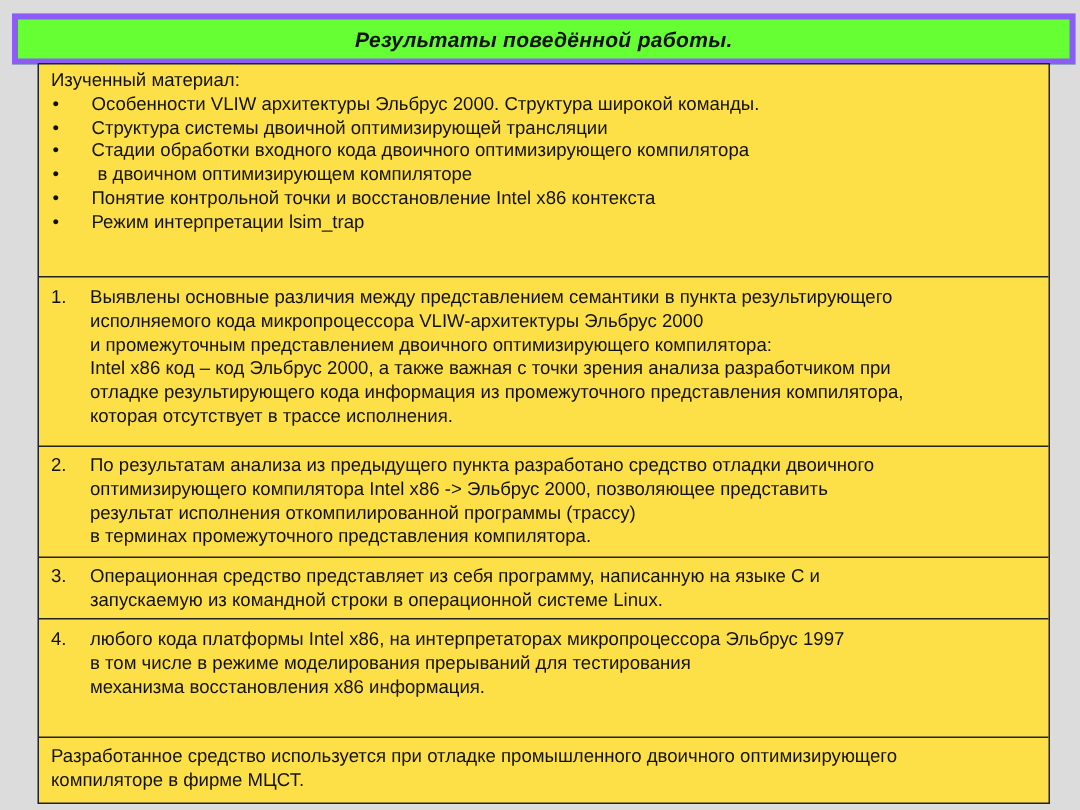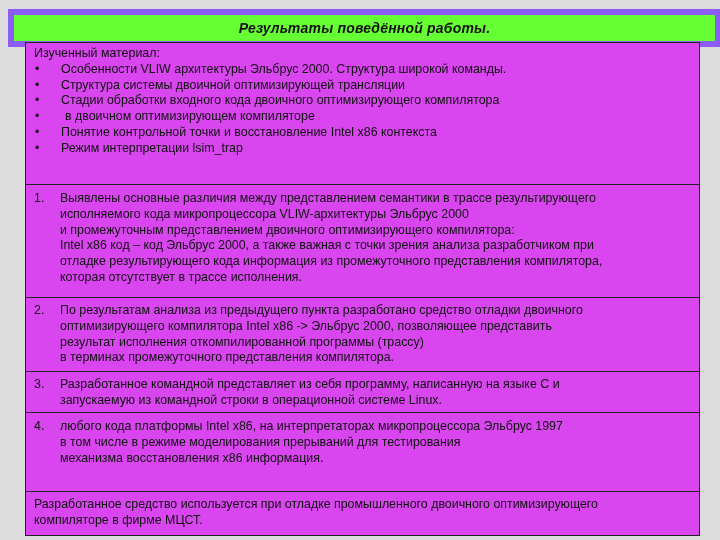--- a/index.html
+++ b/index.html
@@ -15,39 +15,39 @@
       font-family: "Liberation Sans", sans-serif;
       color: #111;
     }
     .title-bar {
       position: absolute;
       left: 8px;
       top: 9px;
       width: 701px;
       height: 26px;
       background: #66ff33;
-      border: 6px solid #8b5cf6;
+      border: 4px solid #8b5cf6;
       display: flex;
       align-items: center;
       justify-content: center;
     }
     .title-text {
       font-size: 14px;
       font-weight: bold;
       font-style: italic;
       color: #111;
       letter-spacing: 0.2px;
     }
     .content-box {
       position: absolute;
       left: 25px;
       top: 42px;
       width: 675px;
       height: 494px;
-      background: #d946ef;
+      background: #fde047;
       border: 1px solid #222;
       box-sizing: border-box;
     }
     .section {
       position: absolute;
       left: 0;
       right: 0;
       box-sizing: border-box;
       font-size: 12.4px;
       line-height: 15.8px;
@@ -125,21 +125,21 @@
     <div class="bullet-row">
       <span class="bullet">•</span>
       <span class="bullet-text">Режим интерпретации lsim_trap</span>
     </div>
   </div>
 
   <div class="section sec-1 sep">
     <div class="num-row">
       <span class="num">1.</span>
       <div class="num-lines">
-        <span>Выявлены основные различия между представлением семантики в трассе результирующего</span>
+        <span>Выявлены основные различия между представлением семантики в пункта результирующего</span>
         <span>исполняемого кода микропроцессора VLIW-архитектуры Эльбрус 2000</span>
         <span>и промежуточным представлением двоичного оптимизирующего компилятора:</span>
         <span>Intel x86 код – код Эльбрус 2000, а также важная с точки зрения анализа разработчиком при</span>
         <span>отладке результирующего кода информация из промежуточного представления компилятора,</span>
         <span>которая отсутствует в трассе исполнения.</span>
       </div>
     </div>
   </div>
 
   <div class="section sec-2 sep">
@@ -151,21 +151,21 @@
         <span>результат исполнения откомпилированной программы (трассу)</span>
         <span>в терминах промежуточного представления компилятора.</span>
       </div>
     </div>
   </div>
 
   <div class="section sec-3 sep">
     <div class="num-row">
       <span class="num">3.</span>
       <div class="num-lines">
-        <span>Разработанное командной представляет из себя программу, написанную на языке С и</span>
+        <span>Операционная средство представляет из себя программу, написанную на языке С и</span>
         <span>запускаемую из командной строки в операционной системе Linux.</span>
       </div>
     </div>
   </div>
 
   <div class="section sec-4 sep">
     <div class="num-row">
       <span class="num">4.</span>
       <div class="num-lines">
         <span>любого кода платформы Intel x86, на интерпретаторах микропроцессора Эльбрус 1997</span>

